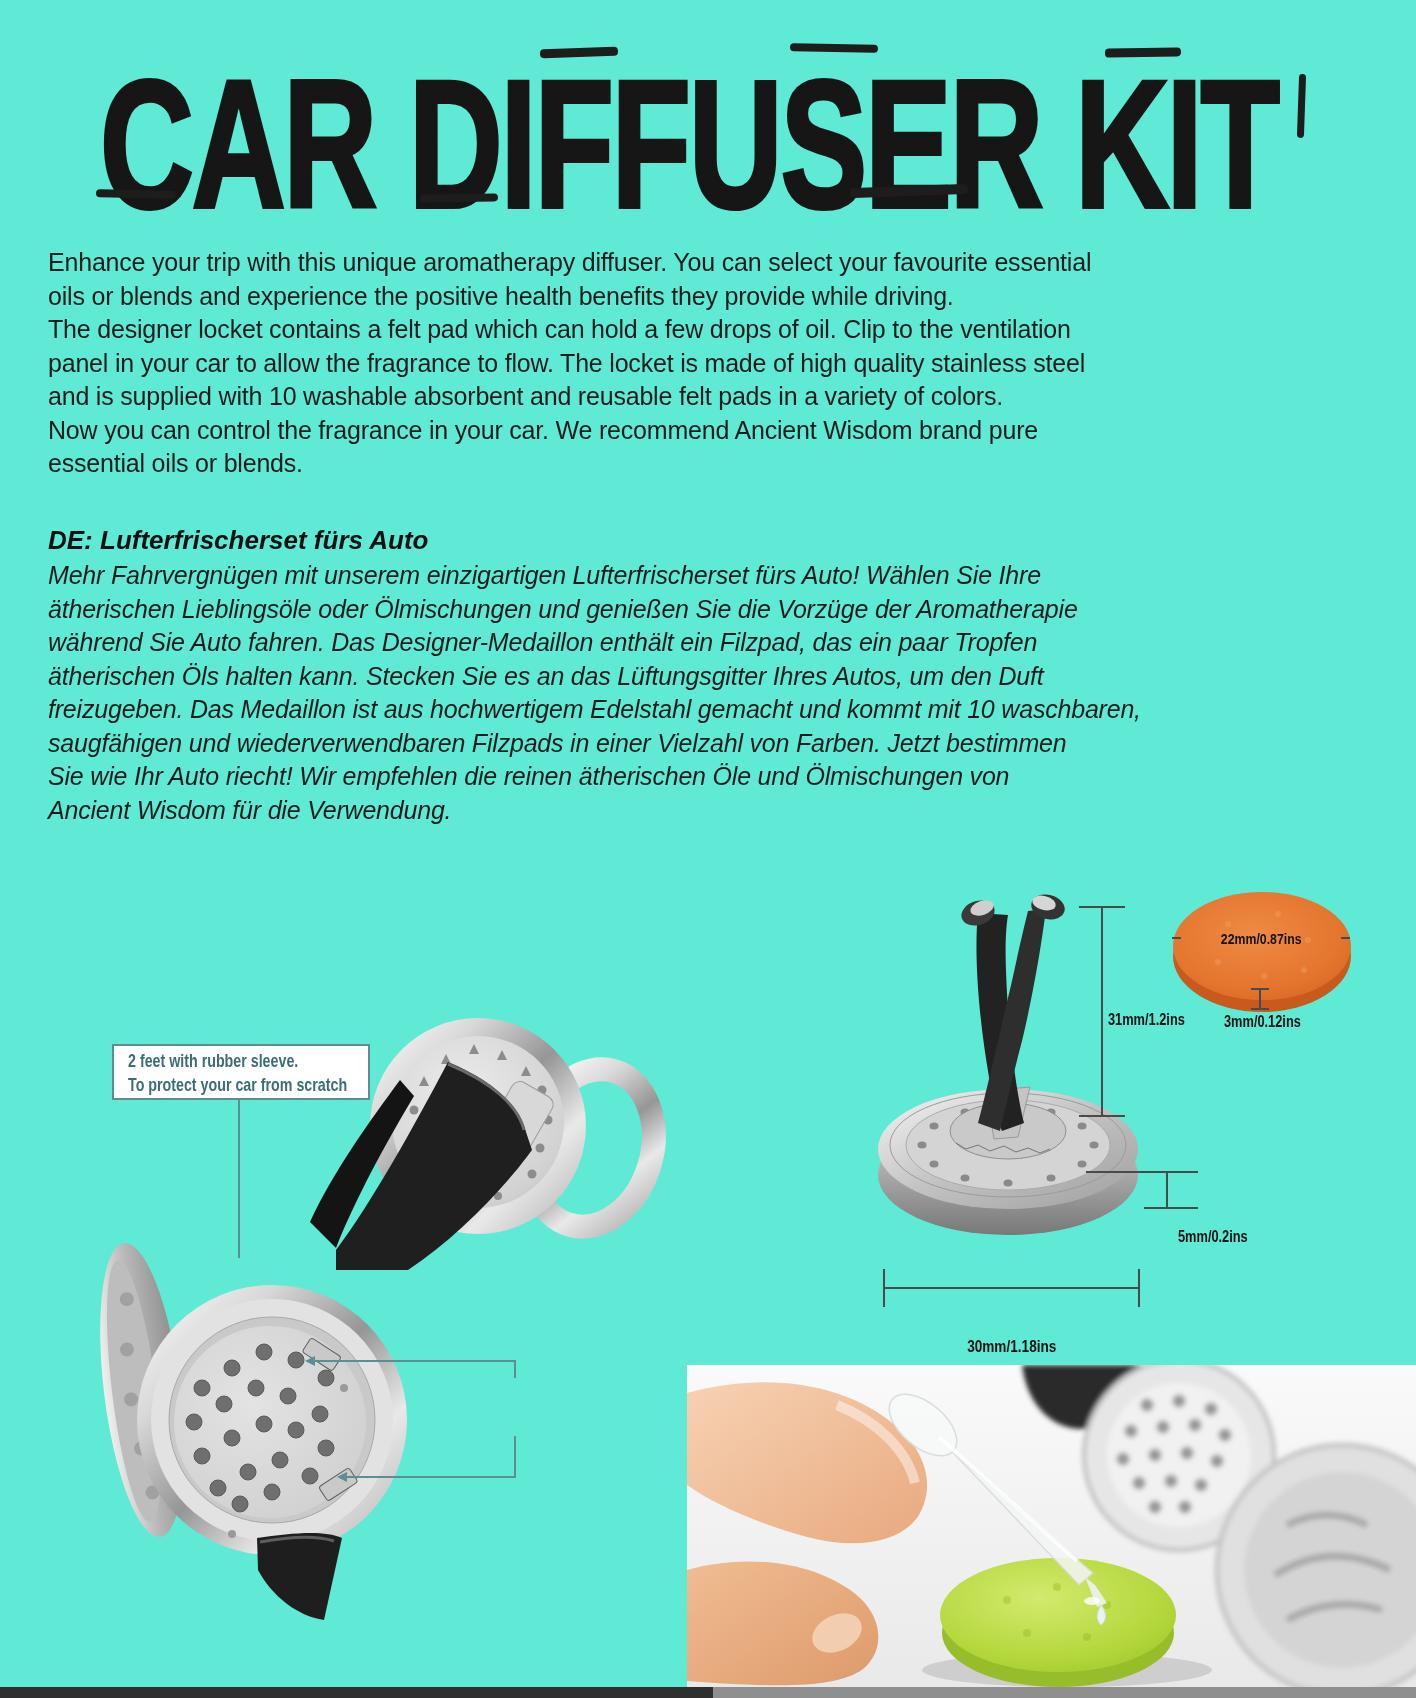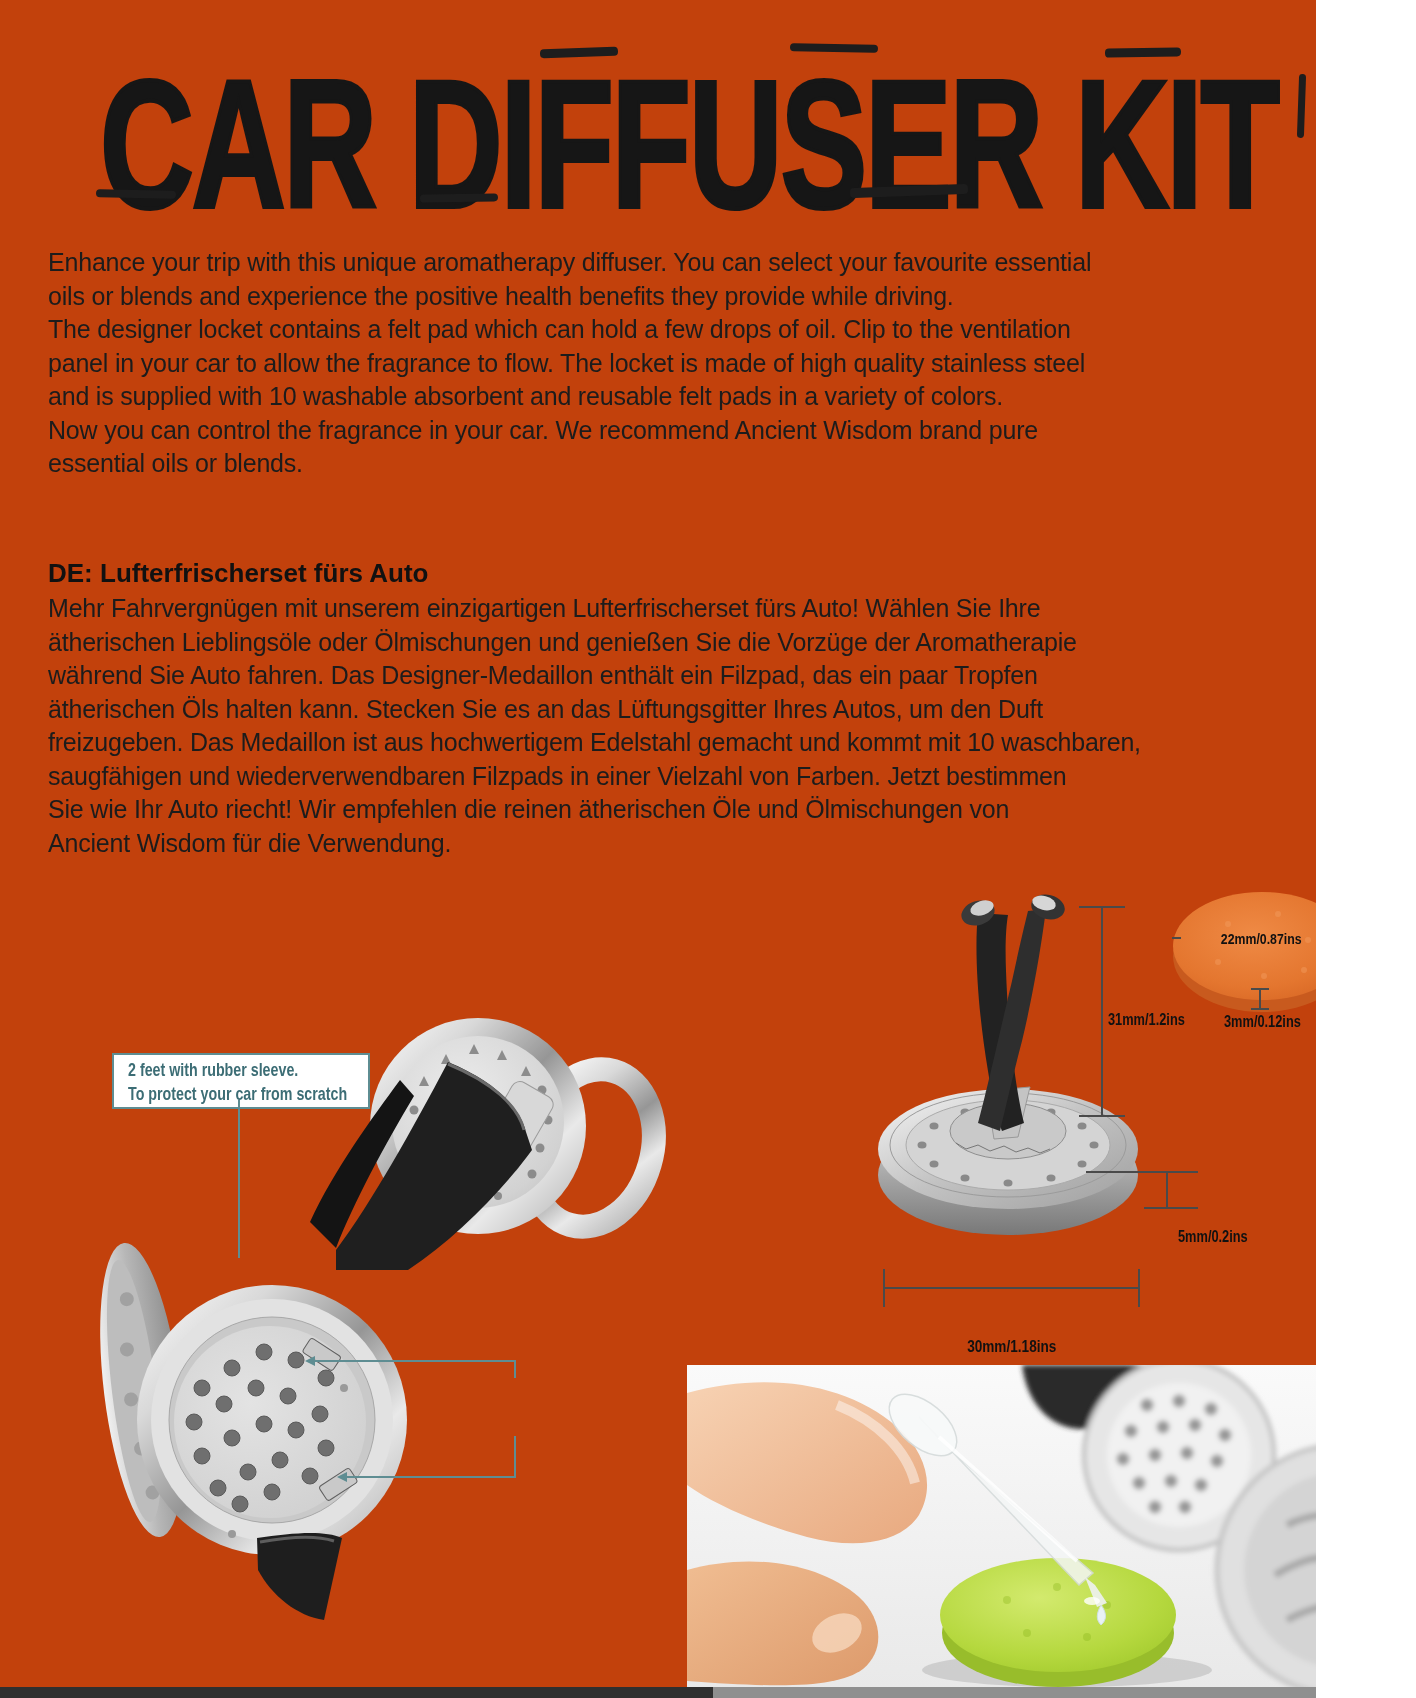--- a/index.html
+++ b/index.html
@@ -1,32 +1,32 @@
 <!DOCTYPE html>
 <html><head>
 <meta charset="utf-8">
 <style>
   html,body { margin:0; padding:0; background:#ffffff; }
-  .page { position:relative; width:1316px; height:1698px; background:#c2410c; overflow:hidden;
+  .page { position:relative; width:1416px; height:1698px; background:#5eead4; overflow:hidden;
           font-family:"Liberation Sans", sans-serif; color:#1c1c1c; }
 
   
   .title { position:absolute; left:100px; top:40px; margin:0; white-space:nowrap;
            font-size:178px; font-weight:700; color:#161616; letter-spacing:-3px;
            -webkit-text-stroke:4px #161616; transform:scale(.73,1.02); transform-origin:left top; }
   .smudge { position:absolute; background:#1d1d1d; border-radius:4px; }
 
   
   .sec { position:absolute; left:48px; }
   .sec h2 { margin:0 0 4px 0; font-size:26px; line-height:30px; color:#111; }
   .bodytext { white-space:pre; font-size:25px; line-height:33.5px; letter-spacing:-0.2px; color:#1c1c1c; }
 
   
   .callout { position:absolute; border:2px solid #5e8d92; background:#ffffff; color:#3c6d75;
-             font-weight:bold; font-size:19px; line-height:24px; box-sizing:border-box;margin-top:9px; }
+             font-weight:bold; font-size:19px; line-height:24px; box-sizing:border-box; }
   .cond { display:inline-block; transform:scaleX(.75); transform-origin:left center; white-space:pre; }
   .tealline { position:absolute; background:#5e8d92; }
   .arrow-left { position:absolute; width:0; height:0; border-top:5px solid transparent;
                 border-bottom:5px solid transparent; border-right:10px solid #5e8d92; }
 
   
   .dim { position:absolute; background:#4a4a4a; }
   .dim-label { position:absolute; font-weight:bold; font-size:16px; line-height:18px; color:#111; white-space:pre; }
   .dim-label .cnd { display:inline-block; transform:scaleX(.8); transform-origin:left center; white-space:pre; }
   .dim22 { position:absolute; left:1172px; top:929px; width:178px; height:18px; display:flex; align-items:center;gap:28px; }
@@ -54,21 +54,21 @@
   <section class="sec" style="top:246px;">
     <div class="bodytext">Enhance your trip with this unique aromatherapy diffuser. You can select your favourite essential
 oils or blends and experience the positive health benefits they provide while driving.
 The designer locket contains a felt pad which can hold a few drops of oil. Clip to the ventilation
 panel in your car to allow the fragrance to flow. The locket is made of high quality stainless steel
 and is supplied with 10 washable absorbent and reusable felt pads in a variety of colors.
 Now you can control the fragrance in your car. We recommend Ancient Wisdom brand pure
 essential oils or blends.</div>
   </section>
 
-  <section class="sec" style="top:558px;">
+  <section class="sec" style="top:525px;font-style:italic;">
     <h2>DE: Lufterfrischerset fürs Auto</h2>
     <div class="bodytext">Mehr Fahrvergnügen mit unserem einzigartigen Lufterfrischerset fürs Auto! Wählen Sie Ihre
 ätherischen Lieblingsöle oder Ölmischungen und genießen Sie die Vorzüge der Aromatherapie
 während Sie Auto fahren. Das Designer-Medaillon enthält ein Filzpad, das ein paar Tropfen
 ätherischen Öls halten kann. Stecken Sie es an das Lüftungsgitter Ihres Autos, um den Duft
 freizugeben. Das Medaillon ist aus hochwertigem Edelstahl gemacht und kommt mit 10 waschbaren,
 saugfähigen und wiederverwendbaren Filzpads in einer Vielzahl von Farben. Jetzt bestimmen
 Sie wie Ihr Auto riecht! Wir empfehlen die reinen ätherischen Öle und Ölmischungen von
 Ancient Wisdom für die Verwendung.</div>
   </section>

